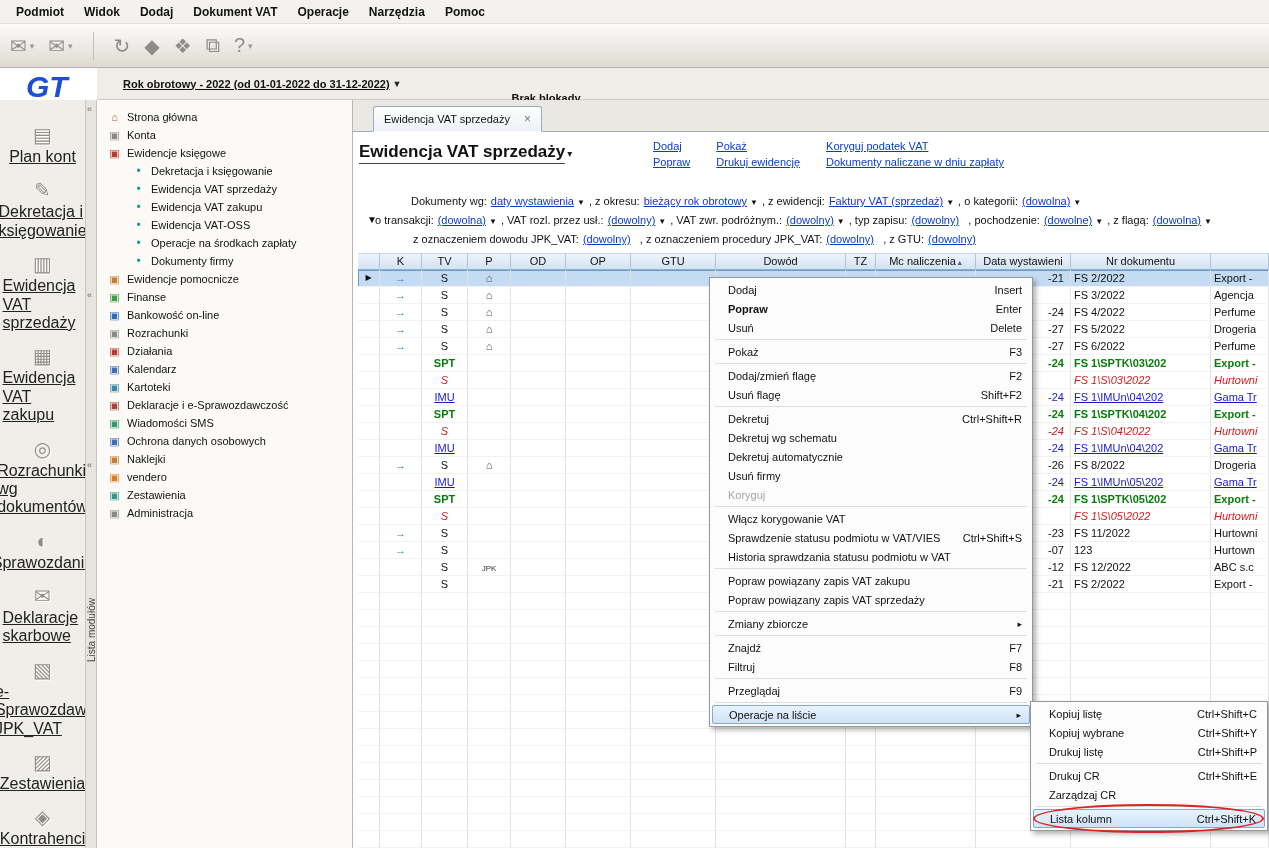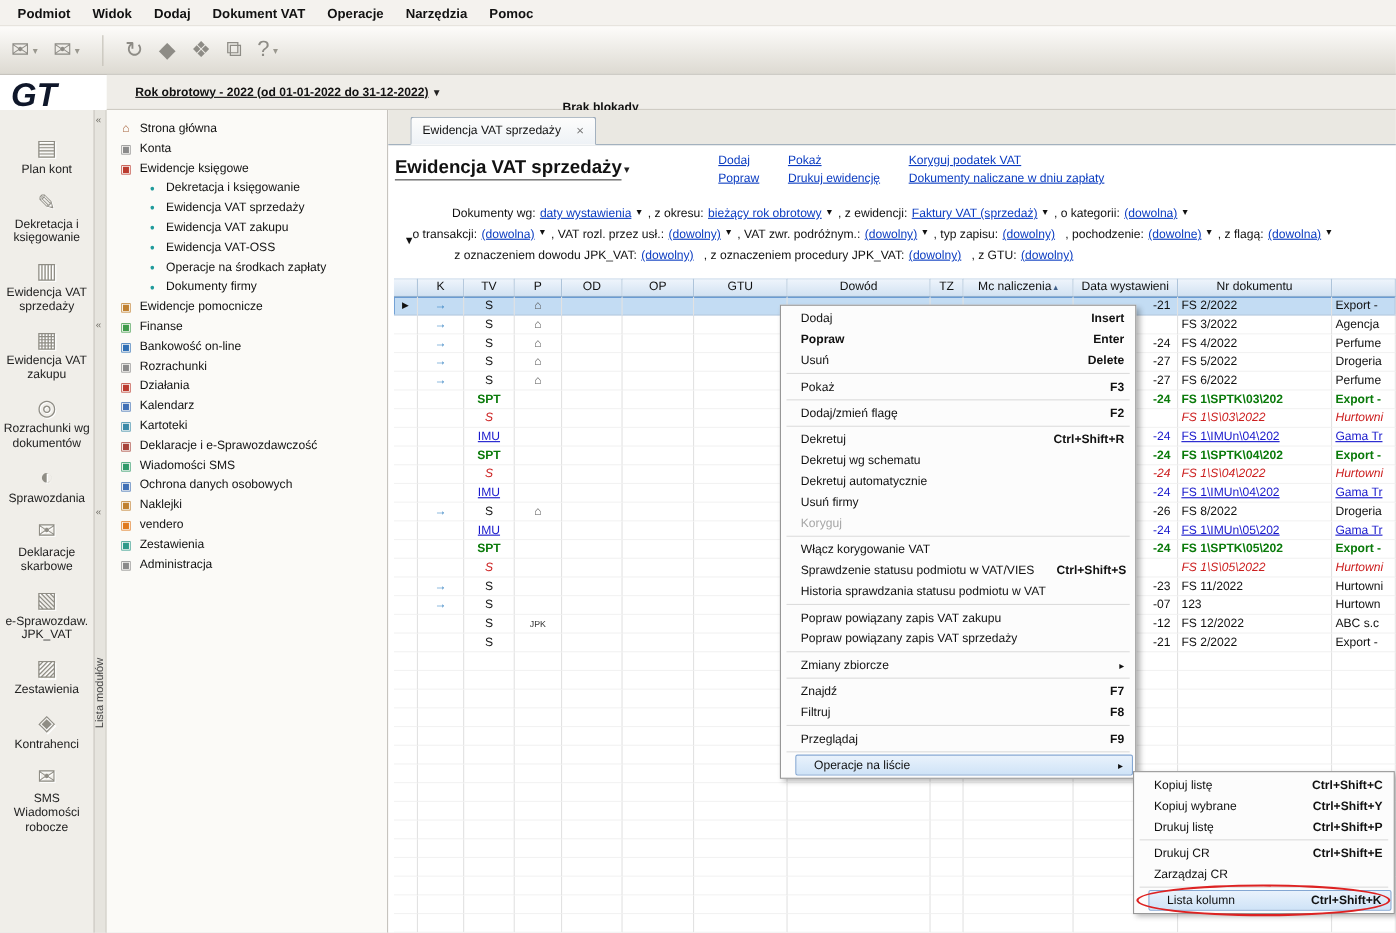--- a/index.html
+++ b/index.html
@@ -13,34 +13,34 @@
     display:flex; align-items:center; padding-left:6px; border-bottom:1px solid #e2dfd8;}
   .menu-item { padding:4px 10px; font-weight:bold; font-size:12px; cursor:default; }
   
   .toolbar { position:absolute; left:0; top:24px; width:100%; height:44px;
     background:linear-gradient(#fdfcfa,#dddad2); border-bottom:1px solid #b8b5ad;
     display:flex; align-items:center; padding-left:10px; gap:14px;}
   .tbtn { display:flex; align-items:center; gap:3px; color:#8e8c86; font-size:20px; }
   .tbtn .dd { font-size:9px; color:#9a988f; }
   .tsep { width:1px; height:28px; background:#c2bfb6; margin:0 6px; }
   
-  .gt-logo { position:absolute; left:10px; top:70px; font-size:30px; font-weight:bold; font-style:italic;
-    color:#0f172a; text-shadow:1px 1px 0 #fff; }
+  .gt-logo { position:absolute; left:26px; top:70px; font-size:30px; font-weight:bold; font-style:italic;
+    color:#1d4ed8; text-shadow:1px 1px 0 #fff; }
   .topbar { position:absolute; left:97px; top:68px; right:0; height:32px; background:#efede8;
     border-bottom:1px solid #cfccc4; display:flex; align-items:center; }
   .toplink { font-weight:bold; text-decoration:underline; color:#111; cursor:pointer; }
   .fiscal { margin-left:26px; }
   .lock { margin-left:110px;margin-top:28px; }
   .dd-small { font-size:9px; color:#222; margin-left:3px; }
   
   .modules { position:absolute; left:0; top:100px; width:85px; bottom:0; background:#f0eee9;
     display:flex; flex-direction:column; align-items:center; padding-top:24px; gap:13px; }
   .module { display:flex; flex-direction:column; align-items:center; gap:2px; width:80px; cursor:pointer; }
   .module .micon { font-size:20px; color:#8f8d85; line-height:22px; text-shadow:1px 1px 0 #fff; }
-  .module .mlabel { font-size:11px; color:#222; text-align:center; line-height:1.15; }
+  .module .mlabel { font-size:16px; color:#222; text-align:left; line-height:1.15;text-decoration:underline; }
   
   .strip { position:absolute; left:85px; top:100px; width:12px; bottom:0; background:#e6e4de;
     border-left:1px solid #c9c6be; border-right:1px solid #c9c6be; }
   .strip .chev { position:absolute; left:1px; font-size:9px; color:#6a6860; }
   .strip-label { position:absolute; left:0; top:420px; width:12px; height:220px;
     writing-mode:vertical-rl; transform:rotate(180deg); font-size:10px; color:#444; text-align:center; }
   
   .tree { position:absolute; left:97px; top:100px; width:256px; bottom:0; background:#fbfaf7;
     border-right:1px solid #b9b6b0; padding-top:8px; }
   .titem { display:flex; align-items:center; height:18px; padding-left:10px; cursor:pointer; white-space:nowrap; }
@@ -57,21 +57,21 @@
   .content { position:relative; height:calc(100% - 32px); }
   .page-title-wrap { position:absolute; left:6px; top:10px; }
   .page-title { display:inline-block; font-size:17px; font-weight:bold; border-bottom:1px solid #444;
     padding-bottom:1px; }
   .page-title-dd { font-size:10px; margin-left:2px; color:#222; }
   .actions { position:absolute; left:300px; top:8px; display:flex; gap:26px; }
   .acol { display:flex; flex-direction:column; gap:4px; }
   a.lnk { color:#0b3cc1; text-decoration:underline; cursor:pointer; white-space:nowrap; }
   
   .filters { position:absolute; left:0; right:0; top:56px; }
-  .frow { display:flex; flex-wrap:nowrap; align-items:flex-start; height:19px; white-space:nowrap; }
+  .frow { display:flex; flex-wrap:nowrap; align-items:flex-end; height:19px; white-space:nowrap; }
   .frow1 { padding-left:58px; } .frow2 { padding-left:22px; } .frow3 { padding-left:60px; }
   .flabel { color:#111; margin-right:4px; }
   .fvalue { color:#0b3cc1; text-decoration:underline; cursor:pointer; }
   .ftri { font-size:8px; color:#111; margin:0 4px 0 3px; }
   .collapse-tri { position:absolute; left:14px; top:26px; font-size:10px; color:#111; cursor:pointer; }
   
   .table { position:absolute; left:5px; right:0; top:121px; bottom:0; overflow:hidden; }
   .trow, .thead { display:grid; grid-template-columns:22px 42px 46px 43px 55px 65px 85px 130px 30px 100px 95px 140px 1fr; }
   .thead { height:17px; }
   .th { background:linear-gradient(#eef4fb,#d2e2f2); border-right:1px solid #aec4da; border-bottom:1px solid #8fb0cf;
@@ -90,25 +90,25 @@
   .st-green .tc { color:#0a7a0a; font-weight:bold; }
   .st-red .tc { color:#cc2020; font-style:italic; }
   .st-blue .tc { color:#1818cc; }
   .st-blue .c-tv, .st-blue .c-doc, .st-blue .c-partner { text-decoration:underline; }
   
   .ctxmenu { position:absolute; left:709px; top:277px; width:324px; background:#fcfcfc;
     border:1px solid #979797; box-shadow:3px 3px 5px rgba(0,0,0,0.3); padding:2px; z-index:50; }
   .mi { height:19px; display:flex; align-items:center; justify-content:space-between;
     padding:0 8px 0 16px; cursor:pointer; }
   .mi .lab { white-space:nowrap; }
-  .mi .sc { margin-left:20px; white-space:nowrap; color:#111;font-weight:bold; }
+  .mi .sc { margin-left:20px; white-space:nowrap; color:#111; }
   .mi.bold .lab { font-weight:bold; }
   .mi.disabled .lab, .mi.disabled .sc { color:#a6a6a6; }
   .mi .subarrow { font-size:9px; }
-  .mi.hl { background:linear-gradient(#e9f2fc,#cfe3f7); border:1px solid #84a7d3; border-radius:2px;margin-left:11px; }
+  .mi.hl { background:linear-gradient(#e9f2fc,#cfe3f7); border:1px solid #84a7d3; border-radius:2px; }
   .msep { height:1px; background:#dcdcdc; margin:2px 3px; }
   .submenu { position:absolute; left:1030px; top:701px; width:238px; background:#fcfcfc;
     border:1px solid #979797; box-shadow:3px 3px 5px rgba(0,0,0,0.3); padding:2px; z-index:55; }
   .annotation-oval { position:absolute; left:1033px; top:804px; width:231px; height:29px;
     border:2px solid #dd2222; border-radius:50%; z-index:60; pointer-events:none; }
 </style>
 </head>
 <body>
 
 <div class="screen">
@@ -929,20 +929,24 @@
       <div class="msep"></div>
       <div class="mi">
         <span class="lab">Pokaż</span>
         <span class="sc">F3</span>
       </div>
       <div class="msep"></div>
       <div class="mi">
         <span class="lab">Dodaj/zmień flagę</span>
         <span class="sc">F2</span>
       </div>
+      <div class="mi">
+        <span class="lab">Usuń flagę</span>
+        <span class="sc">Shift+F2</span>
+      </div>
       <div class="msep"></div>
       <div class="mi">
         <span class="lab">Dekretuj</span>
         <span class="sc">Ctrl+Shift+R</span>
       </div>
       <div class="mi">
         <span class="lab">Dekretuj wg schematu</span>
         <span class="sc"></span>
       </div>
       <div class="mi">

